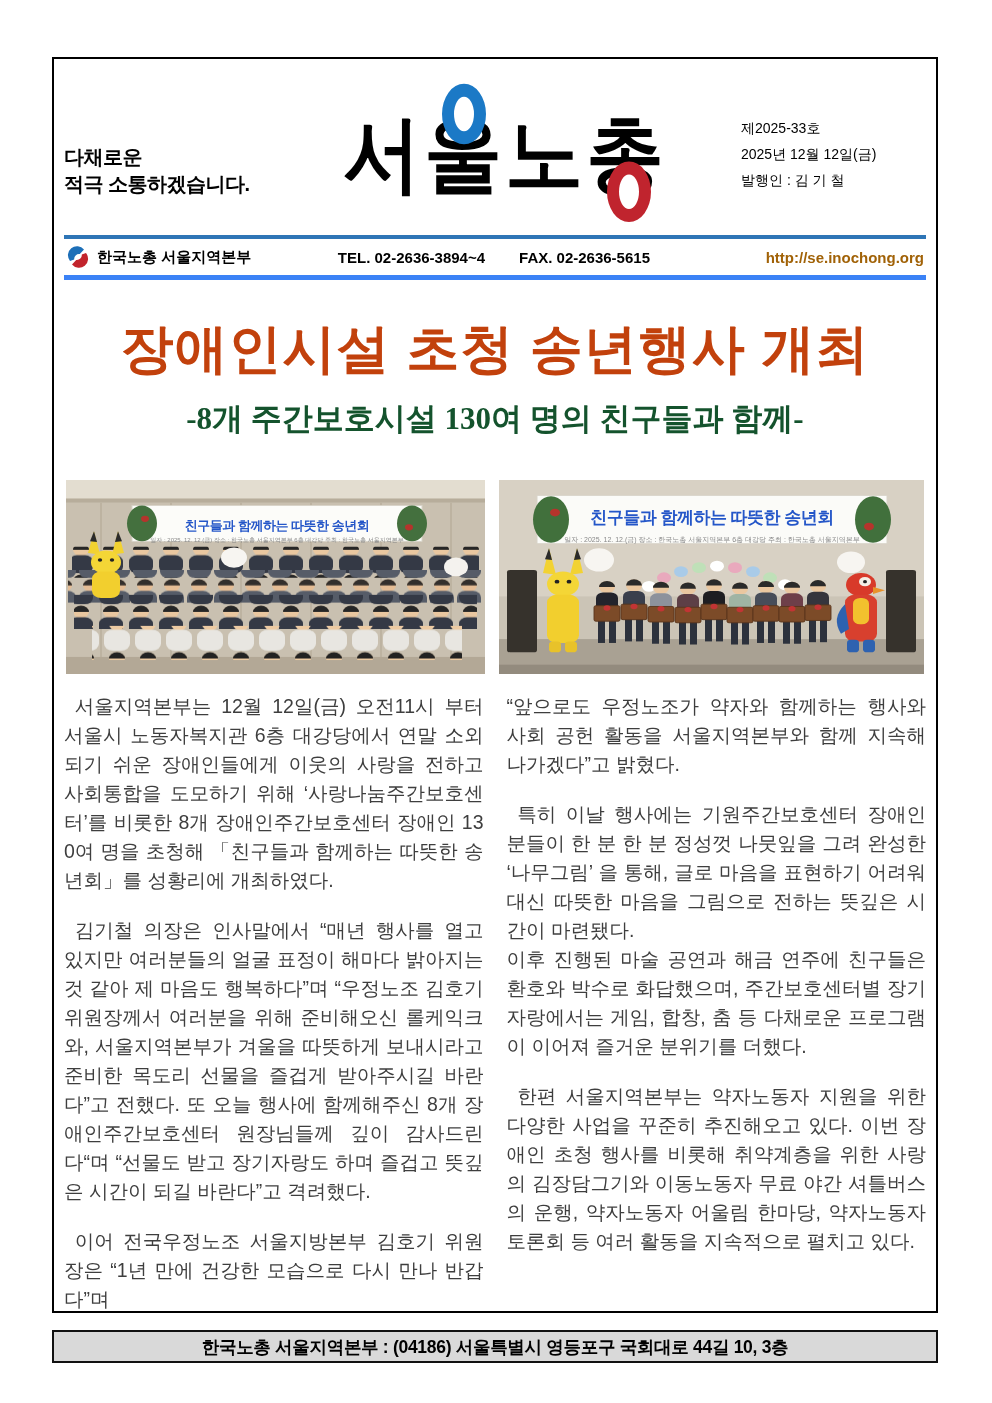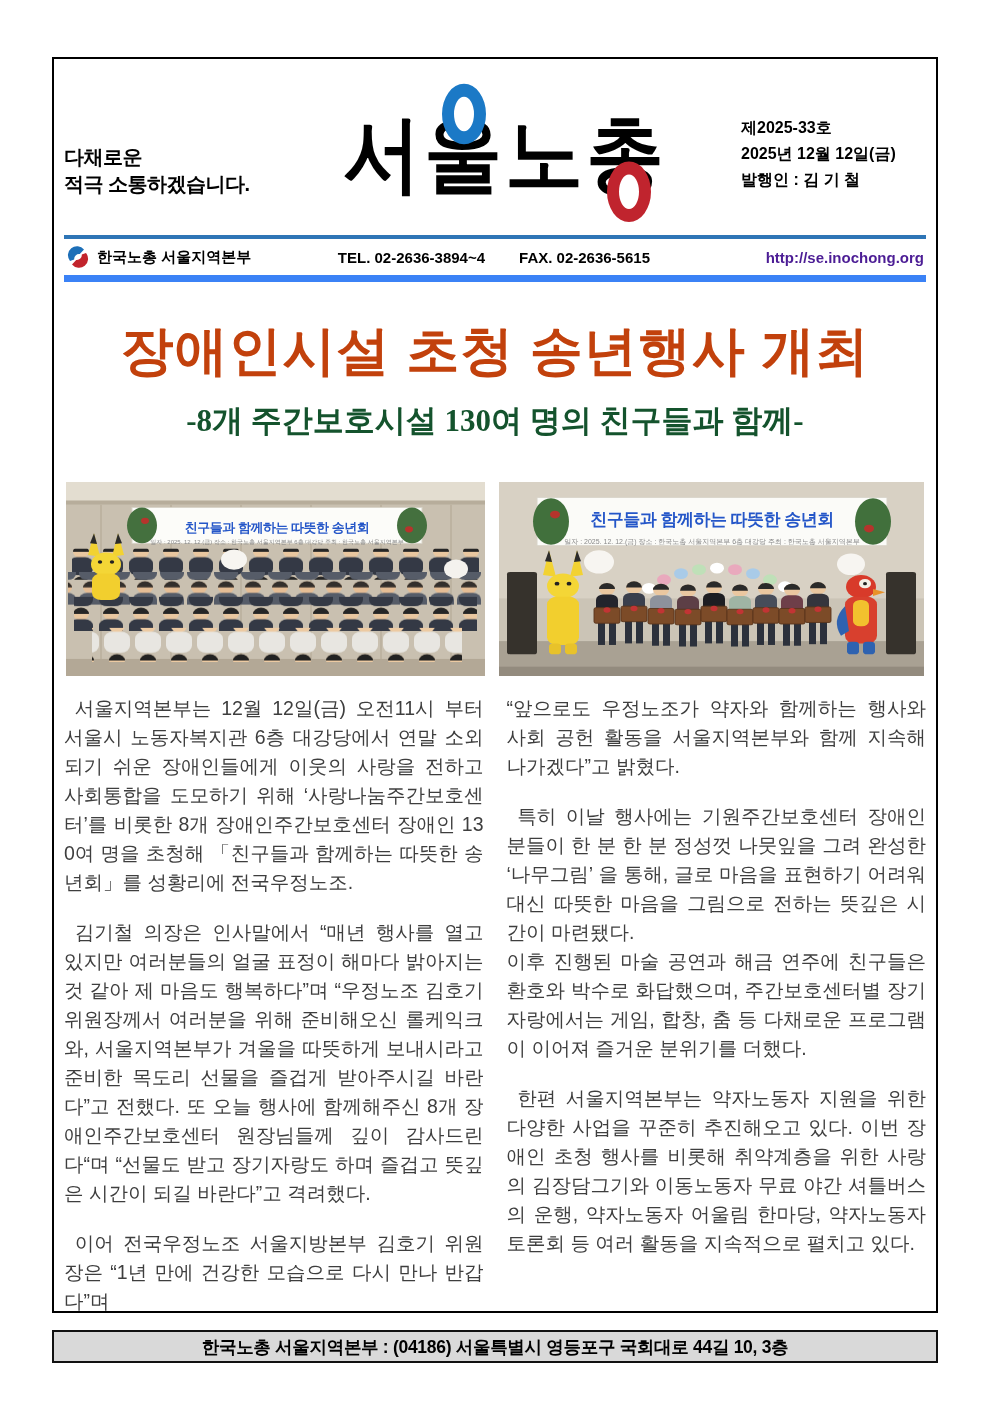--- a/index.html
+++ b/index.html
@@ -12,30 +12,30 @@
     border:2px solid #000;box-sizing:border-box;background:#fff;padding:0 10px;
   }
   
   .masthead{display:flex;align-items:center;height:158px;margin-top:16px;}
   .slogan{width:205px;font-weight:bold;font-size:20px;line-height:27px;margin-top:34px;letter-spacing:-0.5px;}
   .logo-wrap{flex:1;display:flex;justify-content:center;}
   .logo{position:relative;display:inline-block;font-size:78px;font-weight:900;letter-spacing:3px;line-height:1;transform:scaleY(1.08);}
   .ring{position:absolute;border-radius:50%;}
   .ring.blue{width:20px;height:32px;border:12px solid #1b79c6;left:99px;top:-26px;background:#fff;}
   .ring.red{width:20px;height:32px;border:12px solid #c0242e;left:264px;bottom:-24px;background:#fff;}
-  .issue-info{width:185px;font-weight:bold;font-size:16px;line-height:26px;white-space:nowrap;}
+  .issue-info{width:185px;font-weight:normal;font-size:14px;line-height:26px;white-space:nowrap;}
   
   .contact-bar{
     display:flex;align-items:center;justify-content:space-between;
-    border-top:4px solid #2e75b6;border-bottom:7px solid #3b82f6;
+    border-top:4px solid #2e75b6;border-bottom:5px solid #3b82f6;
     padding:6px 2px;font-weight:bold;font-size:15px;margin-top:2px;
   }
   .contact-left{display:flex;align-items:center;gap:7px;}
   .contact-center{display:flex;gap:34px;}
-  .contact-right a{color:#4c1d95;text-decoration:none;padding-left:29px;}
+  .contact-right a{color:#a16207;text-decoration:none;padding-left:29px;}
   
   .headline{margin-top:34px;text-align:center;color:#c2410c;font-size:53px;font-weight:900;letter-spacing:1px;white-space:nowrap;}
   .subheadline{margin-top:12px;text-align:center;color:#14532d;font-family:"Liberation Serif","DejaVu Serif",serif;font-size:31px;font-weight:bold;white-space:nowrap;}
   
   .photos{display:flex;justify-content:space-between;margin-top:40px;padding:0 2px;}
   .photo{position:relative;height:194px;overflow:hidden;}
   .photo.left{width:419px;}
   .photo.right{width:425px;}
   .photo svg{display:block;width:100%;height:100%;}
   .banner-overlay{position:absolute;text-align:center;}
@@ -247,21 +247,21 @@
       </svg>
       <div class="banner-overlay">
         <div class="banner-title">친구들과 함께하는 따뜻한 송년회</div>
         <div class="banner-caption">일자 : 2025. 12. 12.(금)      장소 : 한국노총 서울지역본부 6층 대강당      주최 : 한국노총 서울지역본부</div>
       </div>
     </div>
   </div>
 
   <div class="article">
     <div class="col">
-      <p class="gap indent">서울지역본부는 12월 12일(금) 오전11시 부터 서울시 노동자복지관 6층 대강당에서 연말 소외되기 쉬운 장애인들에게 이웃의 사랑을 전하고 사회통합을 도모하기 위해 ‘사랑나눔주간보호센터’를 비롯한 8개 장애인주간보호센터 장애인 130여 명을 초청해 「친구들과 함께하는 따뜻한 송년회」를 성황리에 전국우정노조.</p>
+      <p class="gap indent">서울지역본부는 12월 12일(금) 오전11시 부터 서울시 노동자복지관 6층 대강당에서 연말 소외되기 쉬운 장애인들에게 이웃의 사랑을 전하고 사회통합을 도모하기 위해 ‘사랑나눔주간보호센터’를 비롯한 8개 장애인주간보호센터 장애인 130여 명을 초청해 「친구들과 함께하는 따뜻한 송년회」를 성황리에 개최하였다.</p>
       <p class="gap indent">김기철 의장은 인사말에서 “매년 행사를 열고 있지만 여러분들의 얼굴 표정이 해마다 밝아지는 것 같아 제 마음도 행복하다”며 “우정노조 김호기 위원장께서 여러분을 위해 준비해오신 롤케익크와, 서울지역본부가 겨울을 따뜻하게 보내시라고 준비한 목도리 선물을 즐겁게 받아주시길 바란다”고 전했다. 또 오늘 행사에 함께해주신 8개 장애인주간보호센터 원장님들께 깊이 감사드린다“며 “선물도 받고 장기자랑도 하며 즐겁고 뜻깊은 시간이 되길 바란다”고 격려했다.</p>
       <p class="indent">이어 전국우정노조 서울지방본부 김호기 위원장은 “1년 만에 건강한 모습으로 다시 만나 반갑다”며</p>
     </div>
     <div class="col">
       <p class="gap">“앞으로도 우정노조가 약자와 함께하는 행사와 사회 공헌 활동을 서울지역본부와 함께 지속해 나가겠다”고 밝혔다.</p>
       <p class="indent">특히 이날 행사에는 기원주간보호센터 장애인 분들이 한 분 한 분 정성껏 나뭇잎을 그려 완성한 ‘나무그림’ 을 통해, 글로 마음을 표현하기 어려워 대신 따뜻한 마음을 그림으로 전하는 뜻깊은 시간이 마련됐다.</p>
       <p class="gap">이후 진행된 마술 공연과 해금 연주에 친구들은 환호와 박수로 화답했으며, 주간보호센터별 장기자랑에서는 게임, 합창, 춤 등 다채로운 프로그램이 이어져 즐거운 분위기를 더했다.</p>
       <p class="indent">한편 서울지역본부는 약자노동자 지원을 위한 다양한 사업을 꾸준히 추진해오고 있다. 이번 장애인 초청 행사를 비롯해 취약계층을 위한 사랑의 김장담그기와 이동노동자 무료 야간 셔틀버스의 운행, 약자노동자 어울림 한마당, 약자노동자 토론회 등 여러 활동을 지속적으로 펼치고 있다.</p>
     </div>
   </div>

